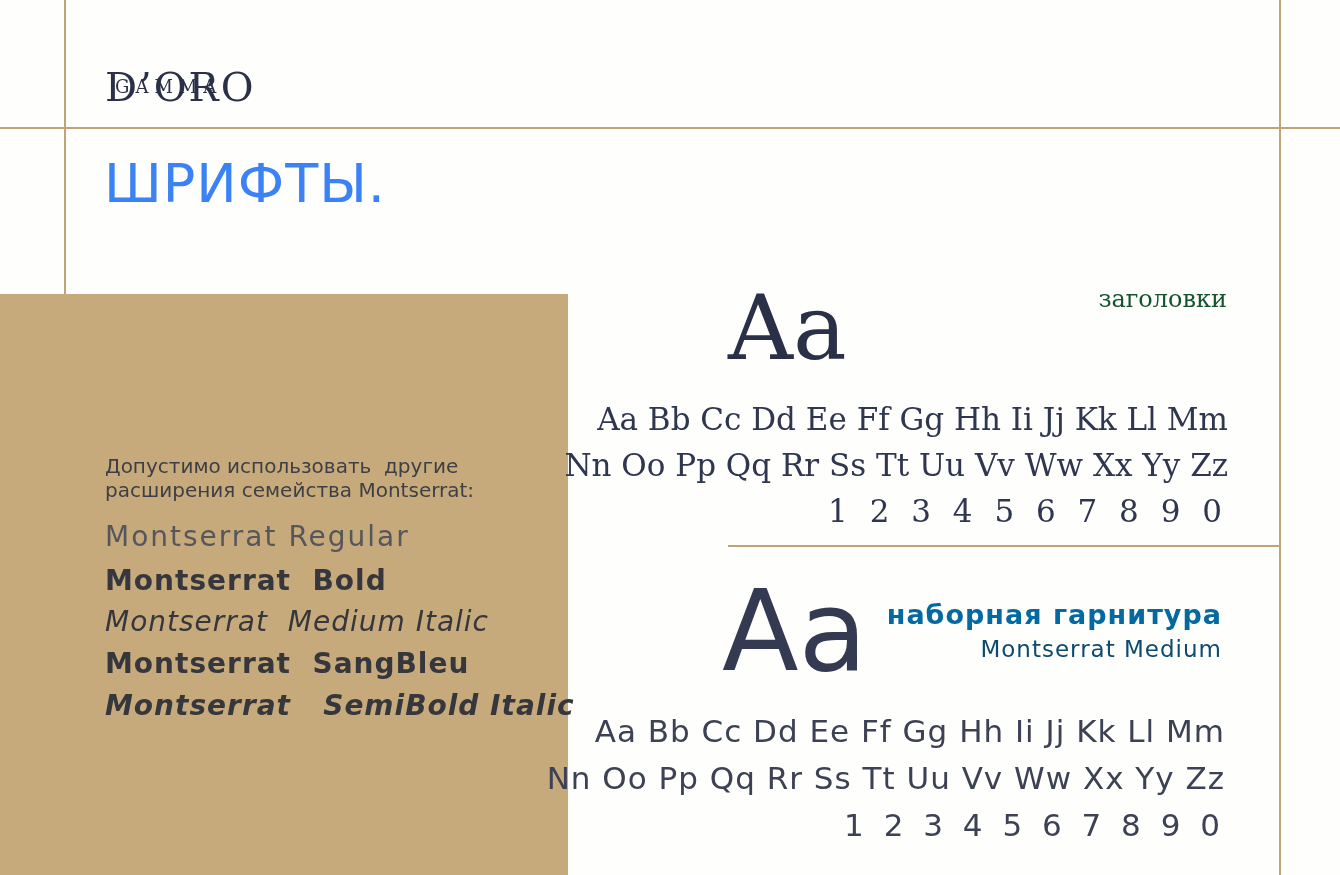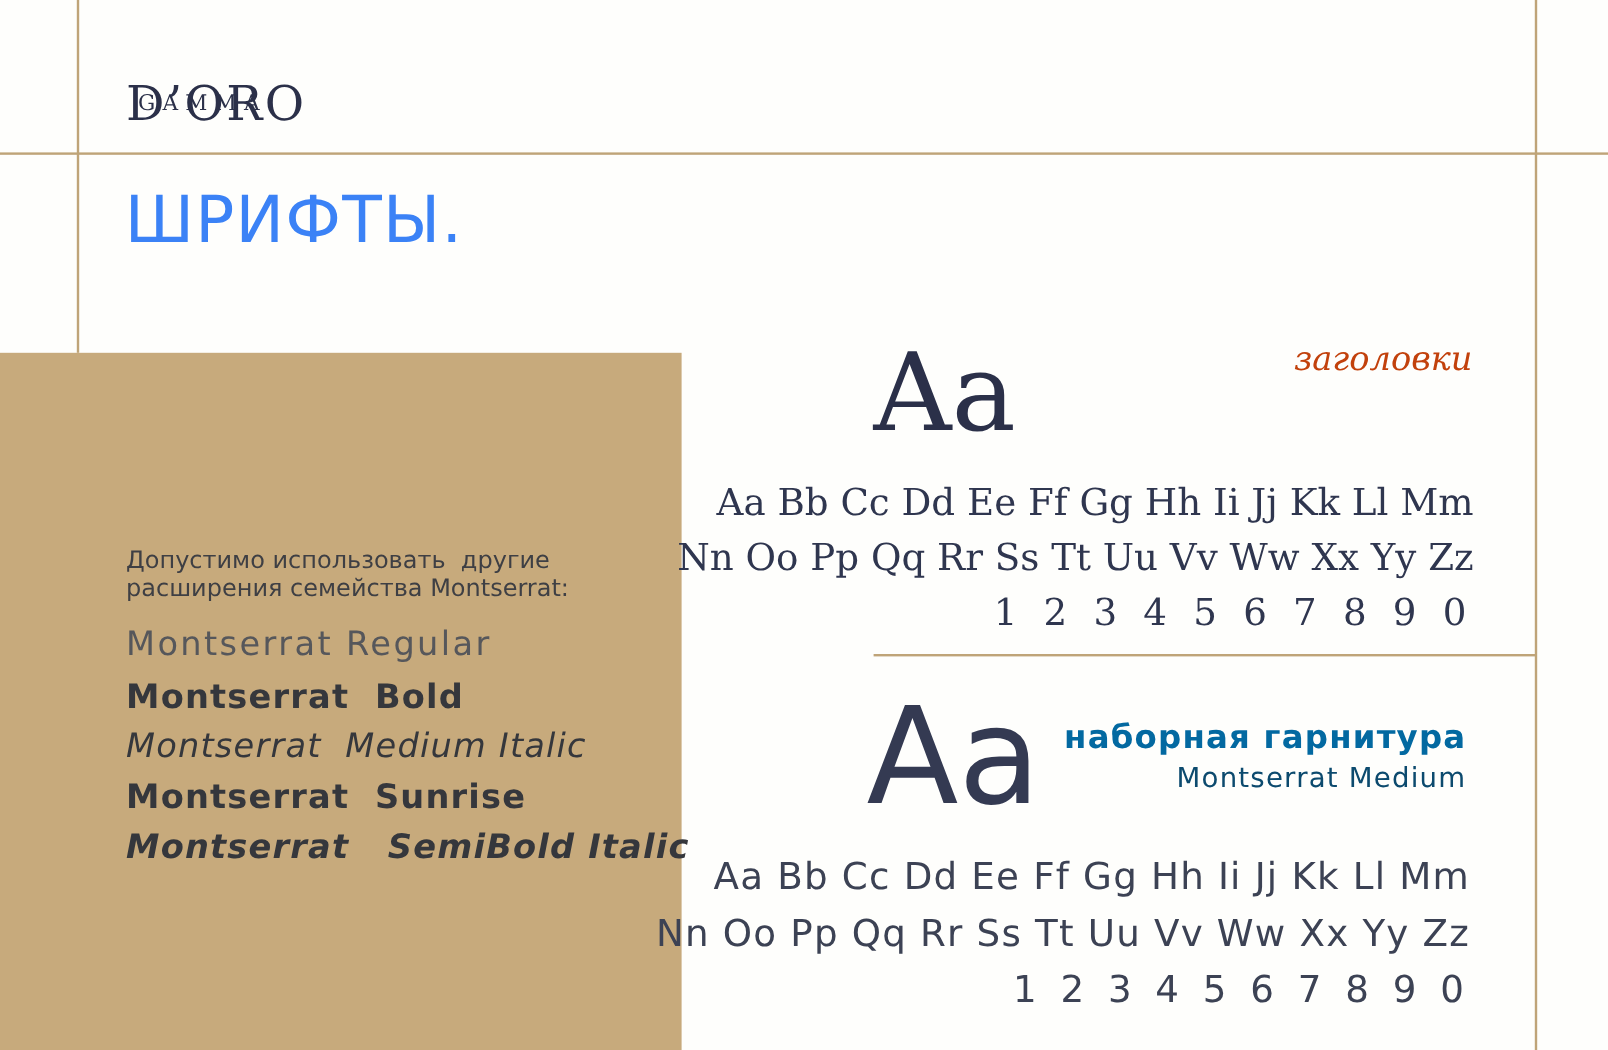--- a/index.html
+++ b/index.html
@@ -42,21 +42,21 @@
   .fw-bold{top:270px;font-weight:700;letter-spacing:1px;}
   .fw-medium-italic{top:311px;font-style:italic;font-weight:500;letter-spacing:1px;}
   .fw-semibold{top:353px;font-weight:700;letter-spacing:1px;}
   .fw-semibold-italic{top:395px;font-style:italic;font-weight:700;letter-spacing:1px;}
   
   .serif{font-family:"DejaVu Serif","Liberation Serif",serif;}
   .sample-serif{
     left:728px;top:283px;font-size:90px;line-height:90px;color:#2b3049;
   }
   .spec-right-1{left:600px;top:284px;width:627px;text-align:right;}
-  .role-label-1{font-size:28px;color:#c2410c;line-height:30px;font-style:italic;}
+  .role-label-1{font-size:24px;color:#14532d;line-height:30px;}
   .font-name-1{font-size:29px;color:#30354a;line-height:40px;margin-top:4px;}
   .alpha-serif{
     left:500px;top:396px;width:728px;text-align:right;
     font-size:31px;color:#2f364f;line-height:46px;
   }
   .alpha-serif .nums{letter-spacing:6px;}
   .sample-sans{
     left:722px;top:575px;font-size:112px;line-height:112px;color:#343a52;font-weight:500;
   }
   .spec-right-2{left:600px;top:598px;width:622px;text-align:right;}
@@ -78,21 +78,21 @@
 <div class="abs logo-top">GAMMA</div>
 <div class="abs logo-bottom">D’ORO</div>
 
 <div class="abs page-title">ШРИФТЫ.</div>
 
 <div class="abs tan-panel">
   <div class="intro"><span>Допустимо использовать  другие</span><br><span>расширения семейства Montserrat:</span></div>
   <div class="fw-item fw-regular">Montserrat Regular</div>
   <div class="fw-item fw-bold">Montserrat  Bold</div>
   <div class="fw-item fw-medium-italic">Montserrat  Medium Italic</div>
-  <div class="fw-item fw-semibold">Montserrat  Sunrise</div>
+  <div class="fw-item fw-semibold">Montserrat  SangBleu</div>
   <div class="fw-item fw-semibold-italic">Montserrat   SemiBold Italic</div>
 </div>
 
 <div class="abs serif sample-serif">Aa</div>
 <div class="abs spec-right-1">
   <div class="serif role-label-1">заголовки</div>
 </div>
 <div class="abs serif alpha-serif">
   <div>Aa Bb Cc Dd Ee Ff Gg Hh Ii Jj Kk Ll Mm</div>
   <div>Nn Oo Pp Qq Rr Ss Tt Uu Vv Ww Xx Yy Zz</div>

